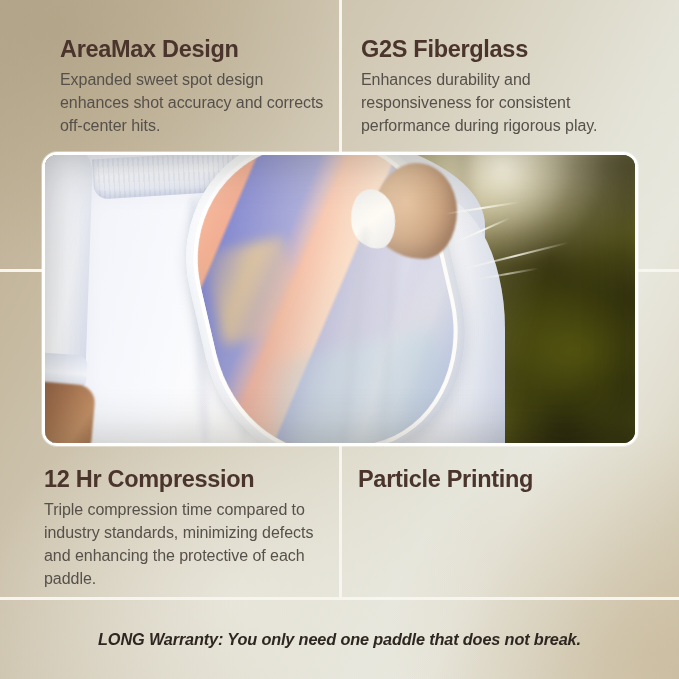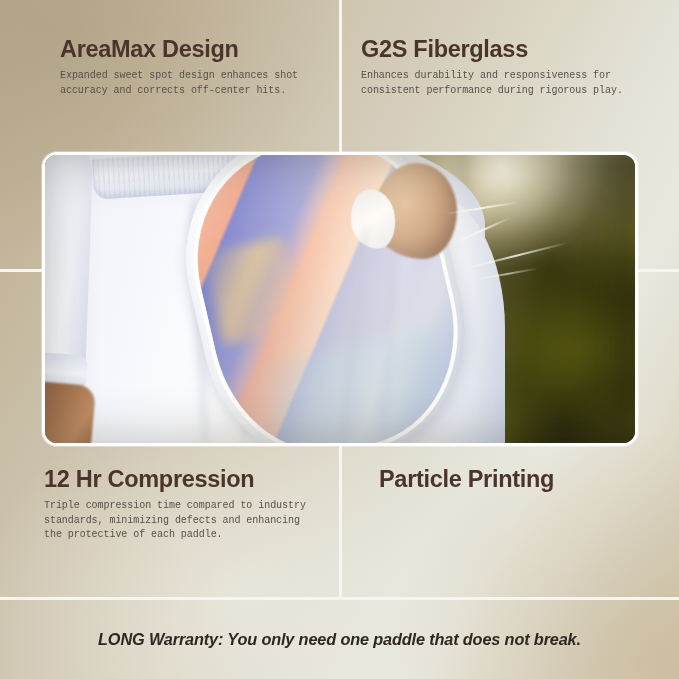--- a/index.html
+++ b/index.html
@@ -64,32 +64,31 @@
   .quad h2 {
     margin: 0 0 7px 0;
     font-size: 23.5px;
     font-weight: 700;
     letter-spacing: -0.3px;
     color: #4a342c;
     line-height: 1.12;
   }
   .quad p {
     margin: 0;
-    font-size: 10px;
+    font-size: 16px;
     line-height: 1.43;
     color: #56504a;
     letter-spacing: -0.05px;
     max-width: 272px;
-    font-family: Liberation Mono, monospace;
   }
 
   .quad.tl { left: 60px;  top: 36px; }
   .quad.tr { left: 361px; top: 28px; margin-top: 8px; }
   .quad.bl { left: 44px;  top: 466px; }
-  .quad.br { left: 379px; top: 466px; }
+  .quad.br { left: 358px; top: 466px; }
 
   .quad.tr p, .quad.br p { max-width: 268px; }
   .quad.bl p { max-width: 278px; }
 
   
   .photo-card {
     position: absolute;
     left: 42px;
     top: 152px;
     width: 596px;

